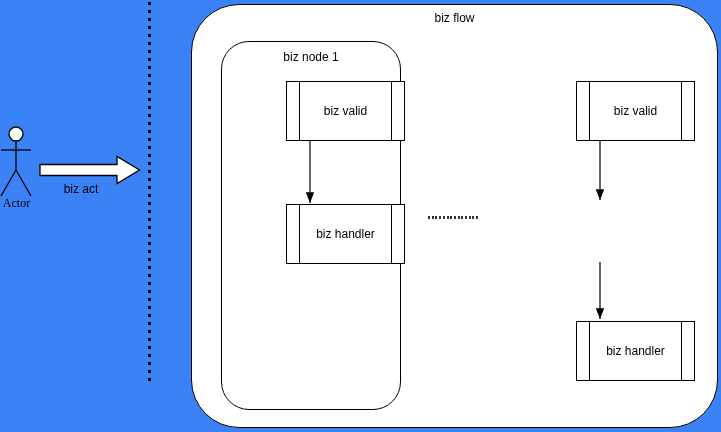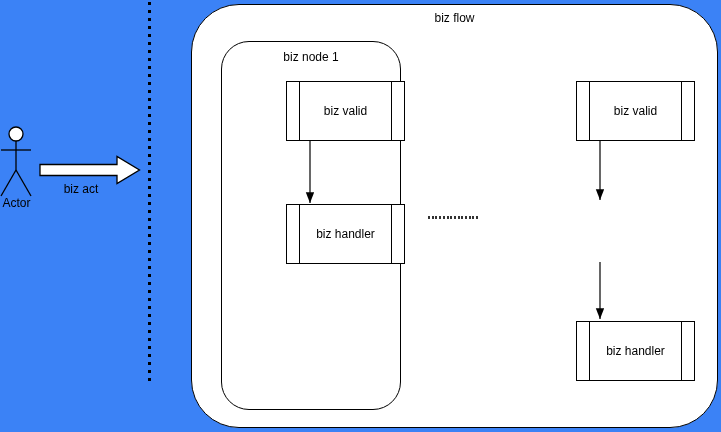--- a/index.html
+++ b/index.html
@@ -34,21 +34,21 @@
   
   .vsep {
     position:absolute; left:148px; top:2px; width:3px; height:381px;
     background:repeating-linear-gradient(180deg, #000 0 3px, transparent 3px 8px);
   }
   
   .hdots {
     position:absolute; left:428px; top:216px; width:51px; height:3px;
     background:repeating-linear-gradient(90deg, #333 0 2px, transparent 2px 3.7px);
   }
-  .actor-label { left:0px; top:196px; width:33px; text-align:center; }
+  .actor-label { left:0px; top:196px; width:33px; text-align:center;font-family:Liberation Serif, serif; }
   .bizact-label { left:41px; top:138px; width:80px; text-align:center;margin-top:44px; }
   .overlay { position:absolute; left:0; top:0; pointer-events:none; }
 </style>
 </head>
 <body>
 
 <div class="canvas">
 
   <div class="vsep"></div>
 

